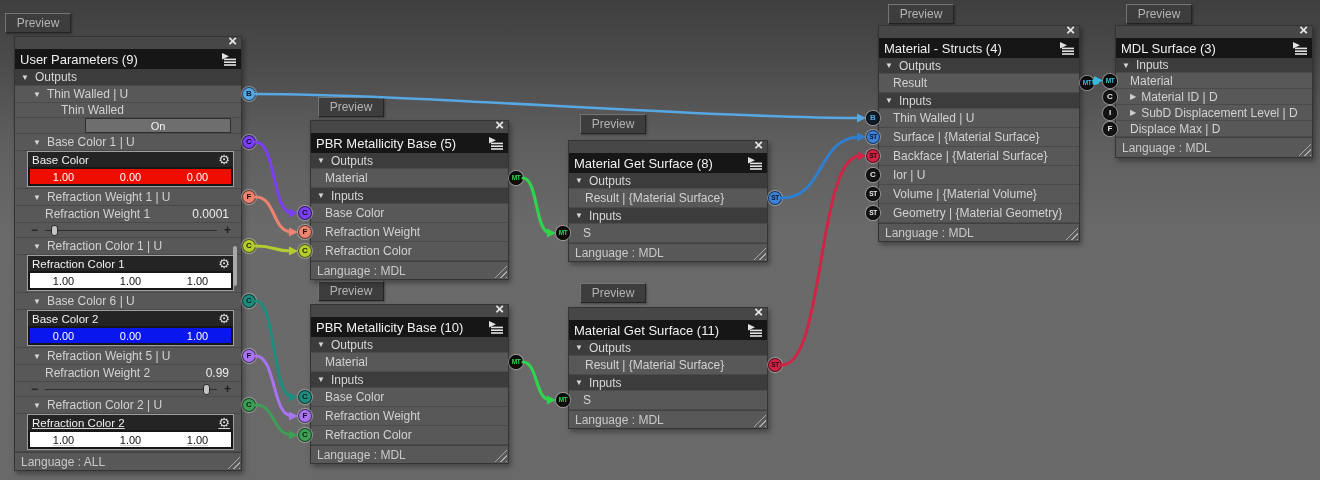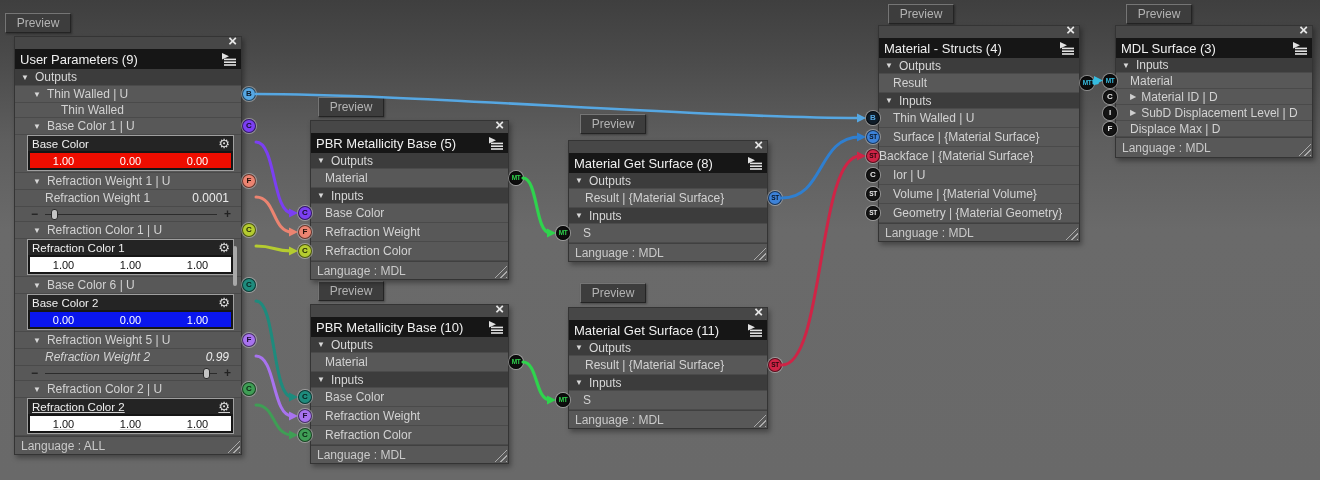--- a/index.html
+++ b/index.html
@@ -124,20 +124,23 @@
         <span class="lbl">Outputs</span>
       </div>
       <div class="row item" style="padding-left: 18px; height: 17px;">
         <span class="tri">▼</span>
         <span class="lbl">Thin Walled  | U</span>
         <span class="port right" style="background: rgb(86, 167, 226); color: rgb(13, 27, 42);">B</span>
       </div>
       <div class="row plain" style="padding-left: 46px; height: 15px;">
         <span class="lbl">Thin Walled</span>
       </div>
+      <div class="row onrow" style="padding: 0px 10px 0px 70px; height: 16px;">
+        <div class="onwrap">On</div>
+      </div>
       <div class="row item" style="padding-left: 18px; height: 17px;">
         <span class="tri">▼</span>
         <span class="lbl">Base Color 1  | U</span>
         <span class="port right" style="background: rgb(123, 63, 242); color: rgb(20, 10, 38);">C</span>
       </div>
       <div class="row swatchrow" style="height: 38px;">
         <div class="swgroup">
           <div class="swhead">
             <span class="lbl">Base Color</span>
             <span class="gear">⚙</span>
@@ -199,21 +202,21 @@
             <span class="swv">0.00</span>
             <span class="swv">1.00</span>
           </div>
         </div>
       </div>
       <div class="row item" style="padding-left: 18px; height: 17px;">
         <span class="tri">▼</span>
         <span class="lbl">Refraction Weight 5  | U</span>
         <span class="port right" style="background: rgb(168, 115, 239); color: rgb(29, 15, 51);">F</span>
       </div>
-      <div class="row valuerow" style="padding: 0px 12px 0px 30px; height: 17px; font-style: italic;">
+      <div class="row valuerow" style="padding: 0px 12px 0px 30px; height: 17px;">
         <span class="lbl">Refraction Weight 2</span>
         <span class="val">0.99</span>
       </div>
       <div class="row sliderrow" style="padding: 0px 10px 0px 16px; height: 15px;">
         <span class="minus">−</span>
         <div class="track">
           <div class="thumb" style="left: calc(94% - 4px);"></div>
         </div>
         <span class="plus">+</span>
       </div>
@@ -434,21 +437,21 @@
         <span class="lbl">Inputs</span>
       </div>
       <div class="row item" style="padding-left: 14px; height: 19px;">
         <span class="lbl">Thin Walled  | U</span>
         <span class="port left" style="background: rgb(15, 28, 40); color: rgb(86, 167, 226);">B</span>
       </div>
       <div class="row item" style="padding-left: 14px; height: 19px;">
         <span class="lbl">Surface  | {Material Surface}</span>
         <span class="port left two" style="background: rgb(61, 130, 216); color: rgb(8, 21, 39);">ST</span>
       </div>
-      <div class="row item" style="height: 19px;">
+      <div class="row item" style="padding-left: 14px; height: 19px;">
         <span class="lbl">Backface  | {Material Surface}</span>
         <span class="port left two" style="background: rgb(207, 36, 70); color: rgb(42, 6, 13);">ST</span>
       </div>
       <div class="row item" style="padding-left: 14px; height: 19px;">
         <span class="lbl">Ior  | U</span>
         <span class="port left" style="background: rgb(20, 20, 20); color: rgb(232, 232, 232);">C</span>
       </div>
       <div class="row item" style="padding-left: 14px; height: 19px;">
         <span class="lbl">Volume  | {Material Volume}</span>
         <span class="port left two" style="background: rgb(20, 20, 20); color: rgb(232, 232, 232);">ST</span>

